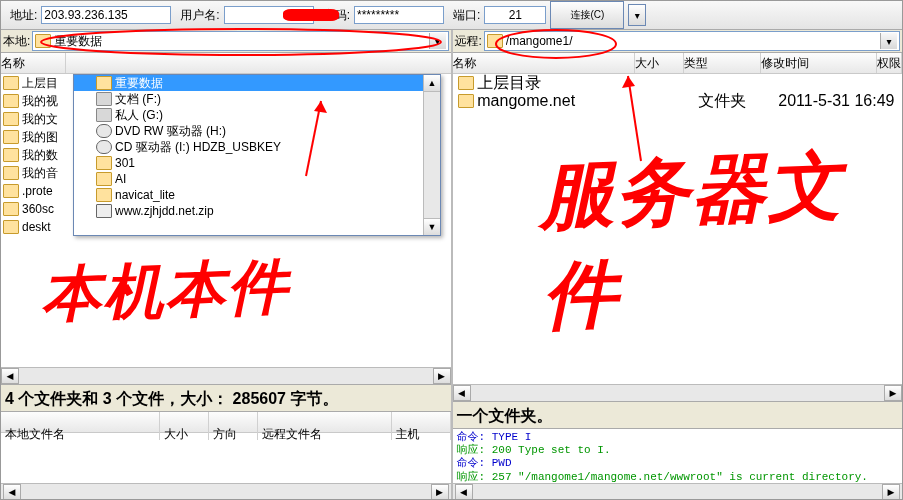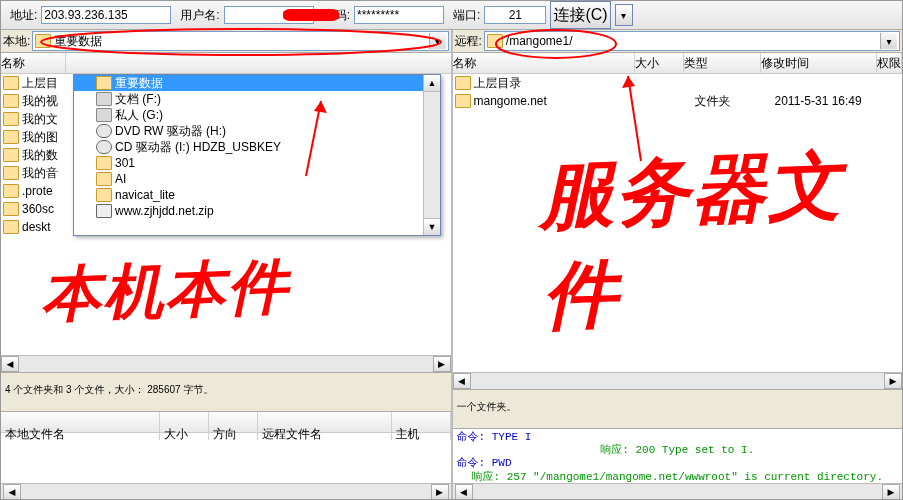--- a/index.html
+++ b/index.html
@@ -40,24 +40,24 @@
     font-size: 12px;
     padding: 0 2px;
     box-sizing: border-box;
   }
   .addr { width: 130px; }
   .user { width: 90px; }
   .pass { width: 90px; }
   .port { text-align: center; width: 62px; }
   .btn-connect {
     height: 28px;
-    font-size: 16px;
+    font-size: 10px;
     background: linear-gradient(#fefefe, #dcdcdc);
     border: 1px solid #6b88b4;
-    padding: 0 2px;
+    padding: 0 19px;
     cursor: pointer;
   }
   .mini-arrow {
     width: 16px; height: 20px;
     background: linear-gradient(#fefefe, #dcdcdc);
     border: 1px solid #6b88b4;
     display:flex;align-items:center;justify-content:center;
     font-size:10px;
     cursor:pointer;
   }
@@ -153,21 +153,21 @@
   }
   .row .ic {
     width:14px;height:12px;
     margin-right:3px;
     flex-shrink:0;
     background:#ffe29e;
     border:1px solid #c79b2c;
     border-radius:1px;
   }
   .row .nm { flex: 1; overflow:hidden;white-space:nowrap;text-overflow:ellipsis; }
-  .remote-row { display:flex; align-items:center; height:18px; font-size:12px;}
+  .remote-row { display:flex; align-items:center; height:18px; font-size:16px;justify-content:center;}
   .remote-row .c1 { width:190px; display:flex;align-items:center;padding-left:2px; overflow:hidden; }
   .remote-row .c2 { width:50px; }
   .remote-row .c3 { width:80px; }
   .remote-row .c4 { width:120px; }
 
   
   .tree-dropdown {
     position: absolute;
     left: 72px;
     top: 0px;
@@ -204,24 +204,25 @@
   .tree-row.sel { background:#3399ff;color:#fff; }
   .tree-row .ti { width:14px;height:12px;margin-right:3px;background:#ffe29e;border:1px solid #c79b2c;flex-shrink:0; border-radius:1px;}
   .tree-row.drive .ti{background:#d8d8d8;border-color:#888;}
   .tree-row.cd .ti{background:#e8e8e8;border-color:#666;border-radius:7px;}
   .tree-row.zip .ti{background:#eee;border-color:#666;}
 
   .statusbar {
     height: 18px;
     background: #ece9d8;
     border-top: 1px solid #aaa;
-    font-size: 10px;
-    padding: 10px 4px;
+    font-size: 16px;
+    padding: 4px 4px;
     white-space:nowrap;
     overflow:hidden;
+    font-weight:bold;
   }
 
   
   .queue {
     border-top: 1px solid #aaa;
   }
   .queue .qhead {
     display:flex;
     height: 20px;
     background: linear-gradient(#fdfdfd, #e8e8e8);
@@ -255,21 +256,21 @@
     height: 50px;
     background:#fff;
     font-family: "Courier New", monospace;
     font-size: 11px;
     overflow:auto;
     padding: 2px 4px;
     line-height:1.2;
   }
   .logline { white-space: nowrap; }
   .cmd { color:#0000cc; }
-  .resp { color:#009600;text-align:center; }
+  .resp { color:#009600; }
 
   
   .anno-svg {
     position:absolute;
     left:0;top:0;
     pointer-events:none;
     z-index:100;
   }
   .anno-text {
     position:absolute;

